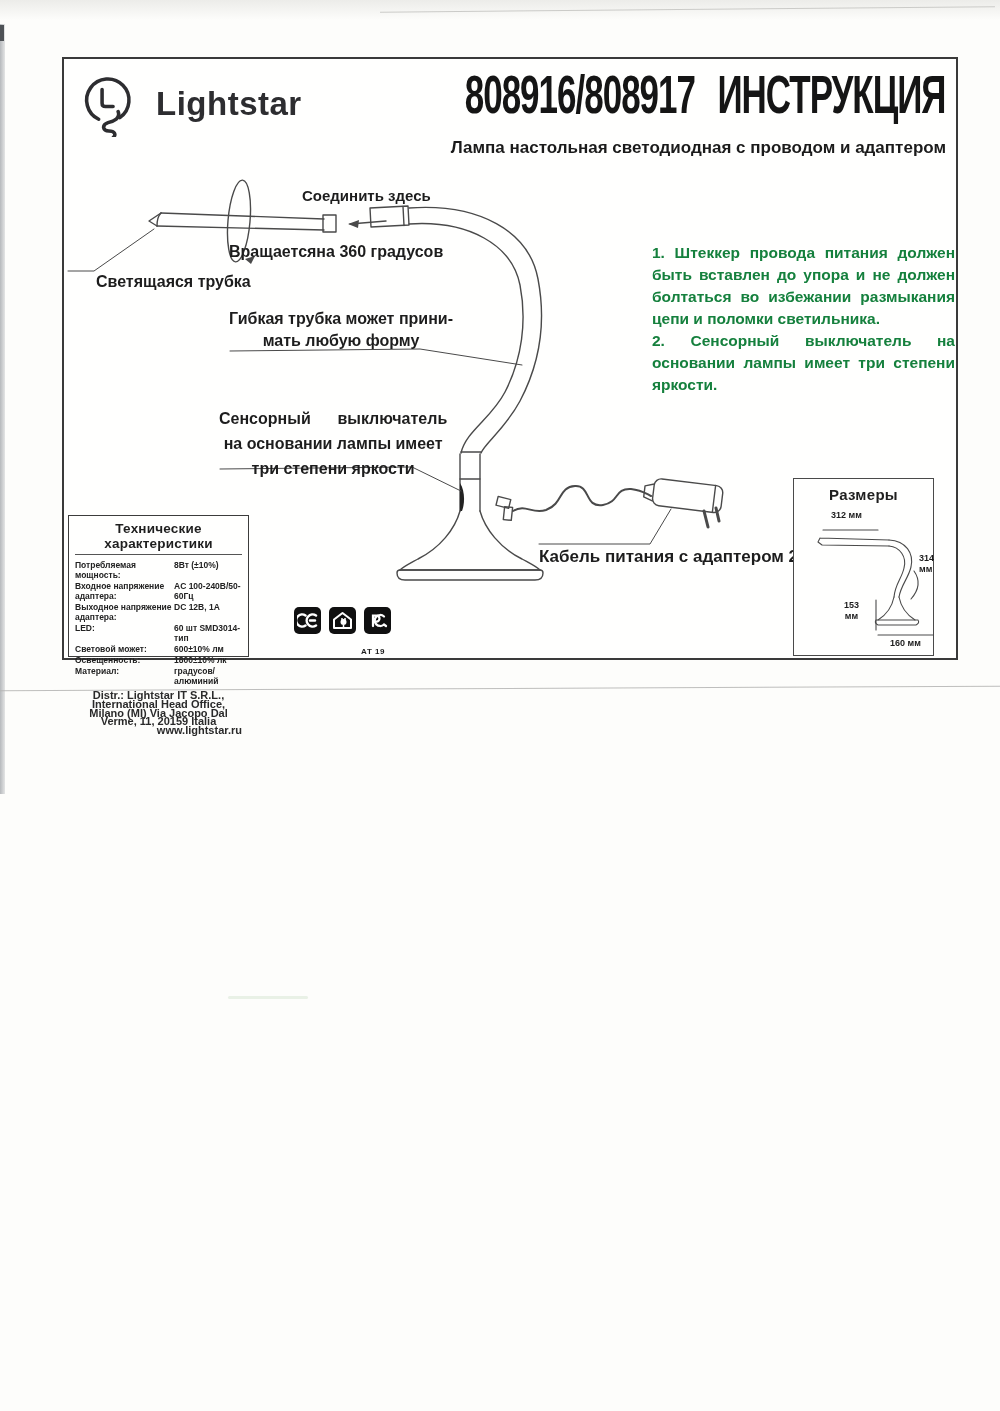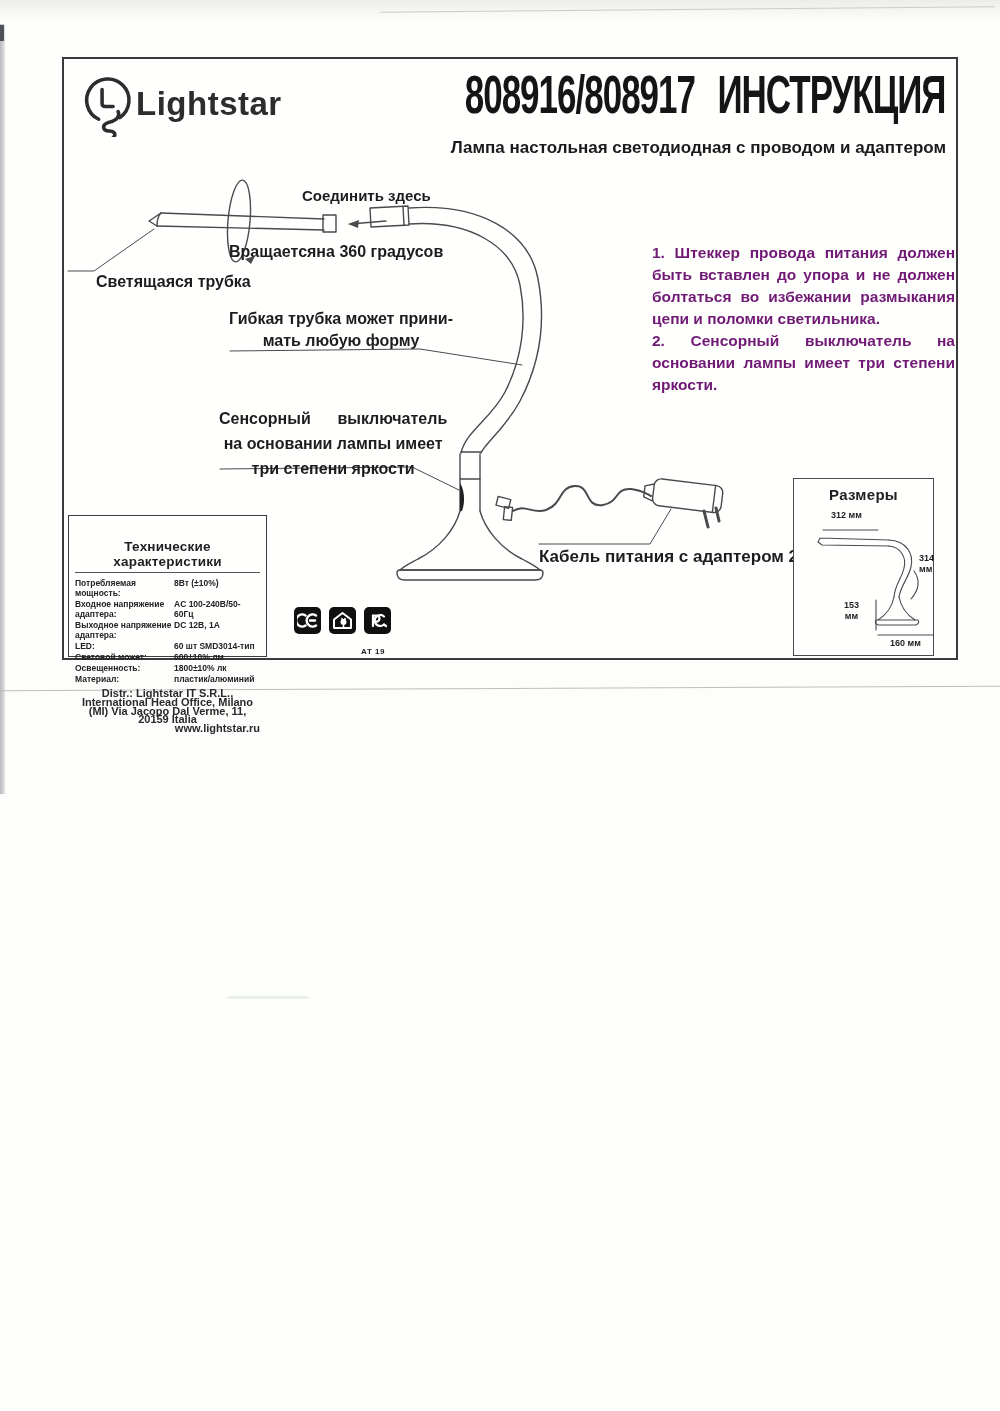--- a/index.html
+++ b/index.html
@@ -15,37 +15,37 @@
   .scan-top{left:0;top:0;width:1000px;height:20px;background:linear-gradient(to bottom,#ecece9,rgba(255,255,255,0));}
   .scan-line-top{left:380px;top:9px;width:615px;height:1px;background:#cbcbc8;transform:rotate(-0.5deg);}
   .scan-edge{left:0;top:24px;width:5px;height:770px;background:linear-gradient(to right,#b6b9bc,#e4e5e5);}
   .scan-notch{left:0;top:25px;width:4px;height:16px;background:#4e5256;}
   .scan-line-mid{left:0;top:688px;width:1000px;height:1px;background:#b3b3b1;opacity:.85;transform:rotate(-0.25deg);}
   .scan-smudge{left:228px;top:996px;width:80px;height:3px;background:#dcead8;opacity:.6;border-radius:2px;}
   
   .main-box{left:62px;top:57px;width:896px;height:603px;border:2px solid #3a3a3a;box-sizing:border-box;background:#fffffe;}
   .art{left:0;top:0;width:892px;height:599px;}
   
-  .logo{left:16px;top:12px;display:flex;align-items:center;gap:0;}
+  .logo{left:16px;top:12px;display:flex;align-items:center;gap:20px;}
   .logo-text{font-size:33px;font-weight:bold;color:#2d2d30;letter-spacing:.5px;}
   .title-line{right:10px;top:5px;display:flex;gap:34px;font-size:53px;font-weight:bold;letter-spacing:-1.5px;color:#151515;transform:scaleX(.66);transform-origin:right top;white-space:nowrap;}
   .subtitle{right:10px;top:79px;font-size:17px;font-weight:bold;color:#1b1b1b;white-space:nowrap;}
   
   .dlabel{font-weight:bold;color:#1d1d1d;font-size:16px;line-height:1.3;white-space:pre-line;text-align:center;}
   .lbl-connect{left:238px;top:127px;font-size:15px;}
   .lbl-rotate{left:165px;top:183px;}
   .lbl-glow{left:32px;top:213px;}
   .lbl-flex{left:165px;top:249px;line-height:1.4;}
   .lbl-touch{left:155px;top:348px;line-height:1.55;white-space:pre-wrap;}
   .lbl-cable{left:475px;top:487px;font-size:17px;}
   
-  .notes{left:588px;top:183px;width:303px;font-size:15.5px;line-height:22px;font-weight:bold;text-align:justify;color:#701a75;}
+  .notes{left:588px;top:183px;width:303px;font-size:15.5px;line-height:22px;font-weight:bold;text-align:justify;color:#15803d;}
   .notes p{margin:0;}
   
-  .spec-box{left:4px;top:456px;width:199px;height:142px;border:1.5px solid #3c3c3c;box-sizing:border-box;background:#fffffe;padding:23px 6px 3px 6px;}
+  .spec-box{left:4px;top:456px;width:181px;height:142px;border:1.5px solid #3c3c3c;box-sizing:border-box;background:#fffffe;padding:5px 6px 3px 6px;}
   .spec-title{font-size:13.5px;font-weight:bold;text-align:center;padding-bottom:3px;border-bottom:1px solid #555;margin-bottom:5px;letter-spacing:.2px;}
   .spec-row{display:grid;grid-template-columns:99px 1fr;font-size:8.5px;font-weight:bold;line-height:10px;margin-bottom:1px;color:#222;}
   .spec-footer{font-size:11px;font-weight:bold;text-align:center;line-height:8.8px;margin-top:5px;color:#2a2a2a;}
   .spec-site{font-size:11px;font-weight:bold;text-align:right;line-height:9px;color:#2a2a2a;}
   
   .certs{left:230px;top:548px;display:flex;gap:8px;}
   .cert{width:27px;height:27px;background:#101010;border-radius:5px;display:flex;align-items:center;justify-content:center;position:relative;}
   .cert svg{display:block;}
   .cert-code{left:297px;top:588px;font-size:8px;font-weight:bold;letter-spacing:.5px;}
   
@@ -175,21 +175,21 @@
     <div class="spec-row">
       <span>Световой может:</span>
         <span>600±10% лм</span>
     </div>
     <div class="spec-row">
       <span>Освещенность:</span>
         <span>1800±10% лк</span>
     </div>
     <div class="spec-row">
       <span>Материал:</span>
-        <span>пластик/алюминий</span>
+        <span>градусов/алюминий</span>
     </div>
     <div class="spec-footer">Distr.: Lightstar IT S.R.L., International Head Office, Milano (MI) Via Jacopo Dal Verme, 11, 20159 Italia</div>
     <div class="spec-site">www.lightstar.ru</div>
   </div>
 
   <div class="abs certs">
     <div class="cert">
       <svg width="21" height="15" viewBox="0 0 42 30">
         <g fill="none" stroke="#fff" stroke-width="5" stroke-linecap="round">
           <path d="M17,5 A12,12 0 1 0 17,25"></path>

